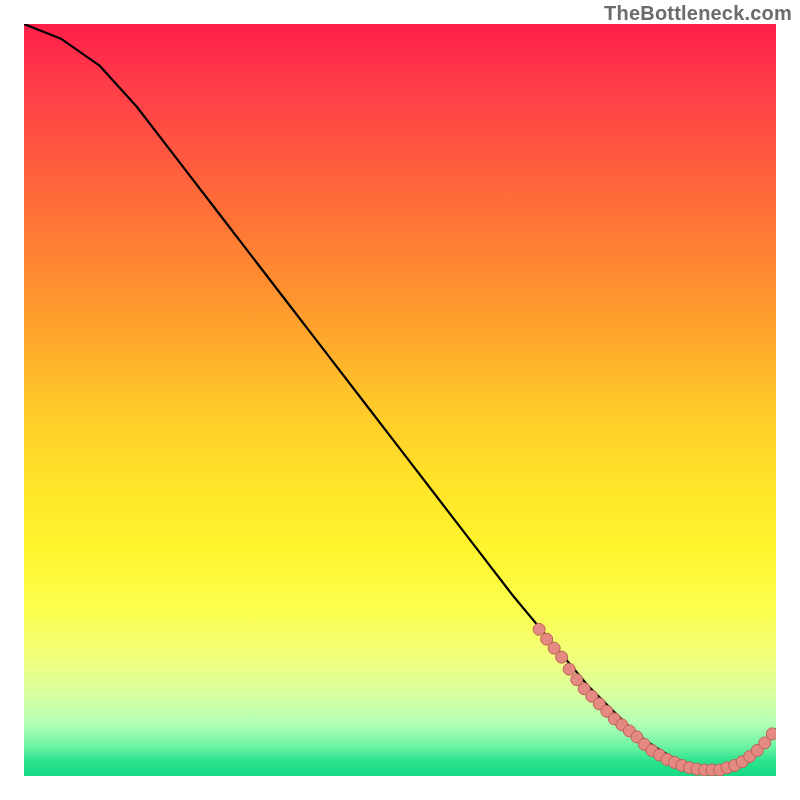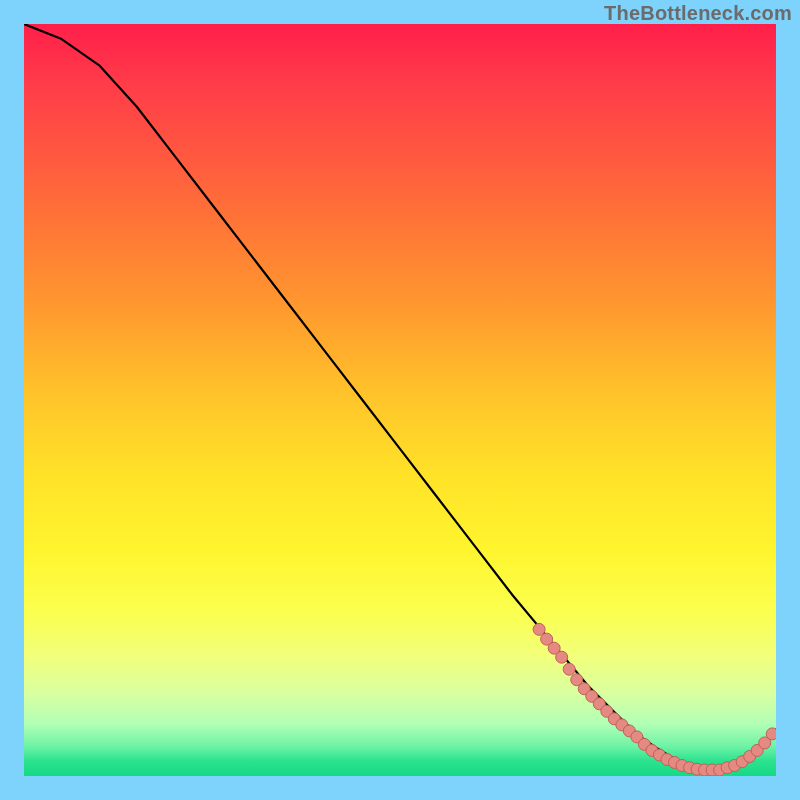--- a/index.html
+++ b/index.html
@@ -7,21 +7,21 @@
     padding: 0;
     width: 800px;
     height: 800px;
     background: #000;
     overflow: hidden;
   }
   .stage {
     position: relative;
     width: 800px;
     height: 800px;
-    background: #7dd3fc;
+    background: #ffffff;
   }
   .plot {
     position: absolute;
     left: 24px;
     top: 24px;
     width: 752px;
     height: 752px;
     background: linear-gradient(to bottom,
       #ff1f4a 0%,
       #ff3c49 8%,

